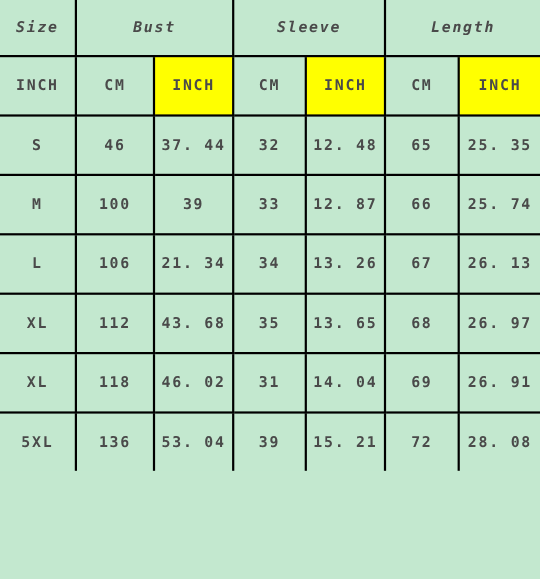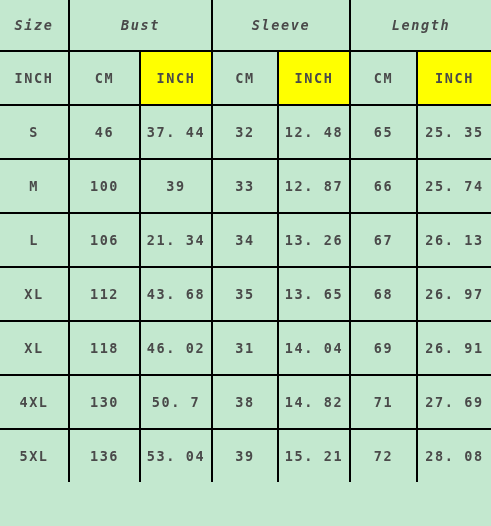--- a/index.html
+++ b/index.html
@@ -118,29 +118,20 @@
       <tr class="r-data">
         <td>XL</td>
         <td>118</td>
         <td>46. 02</td>
         <td>31</td>
         <td>14. 04</td>
         <td>69</td>
         <td>26. 91</td>
       </tr>
       <tr class="r-data">
-        <td>4XL</td>
-        <td>130</td>
-        <td>50. 7</td>
-        <td>38</td>
-        <td>14. 82</td>
-        <td>71</td>
-        <td>27. 69</td>
-      </tr>
-      <tr class="r-data">
         <td>5XL</td>
         <td>136</td>
         <td>53. 04</td>
         <td>39</td>
         <td>15. 21</td>
         <td>72</td>
         <td>28. 08</td>
       </tr>
     </tbody>
 </table>

